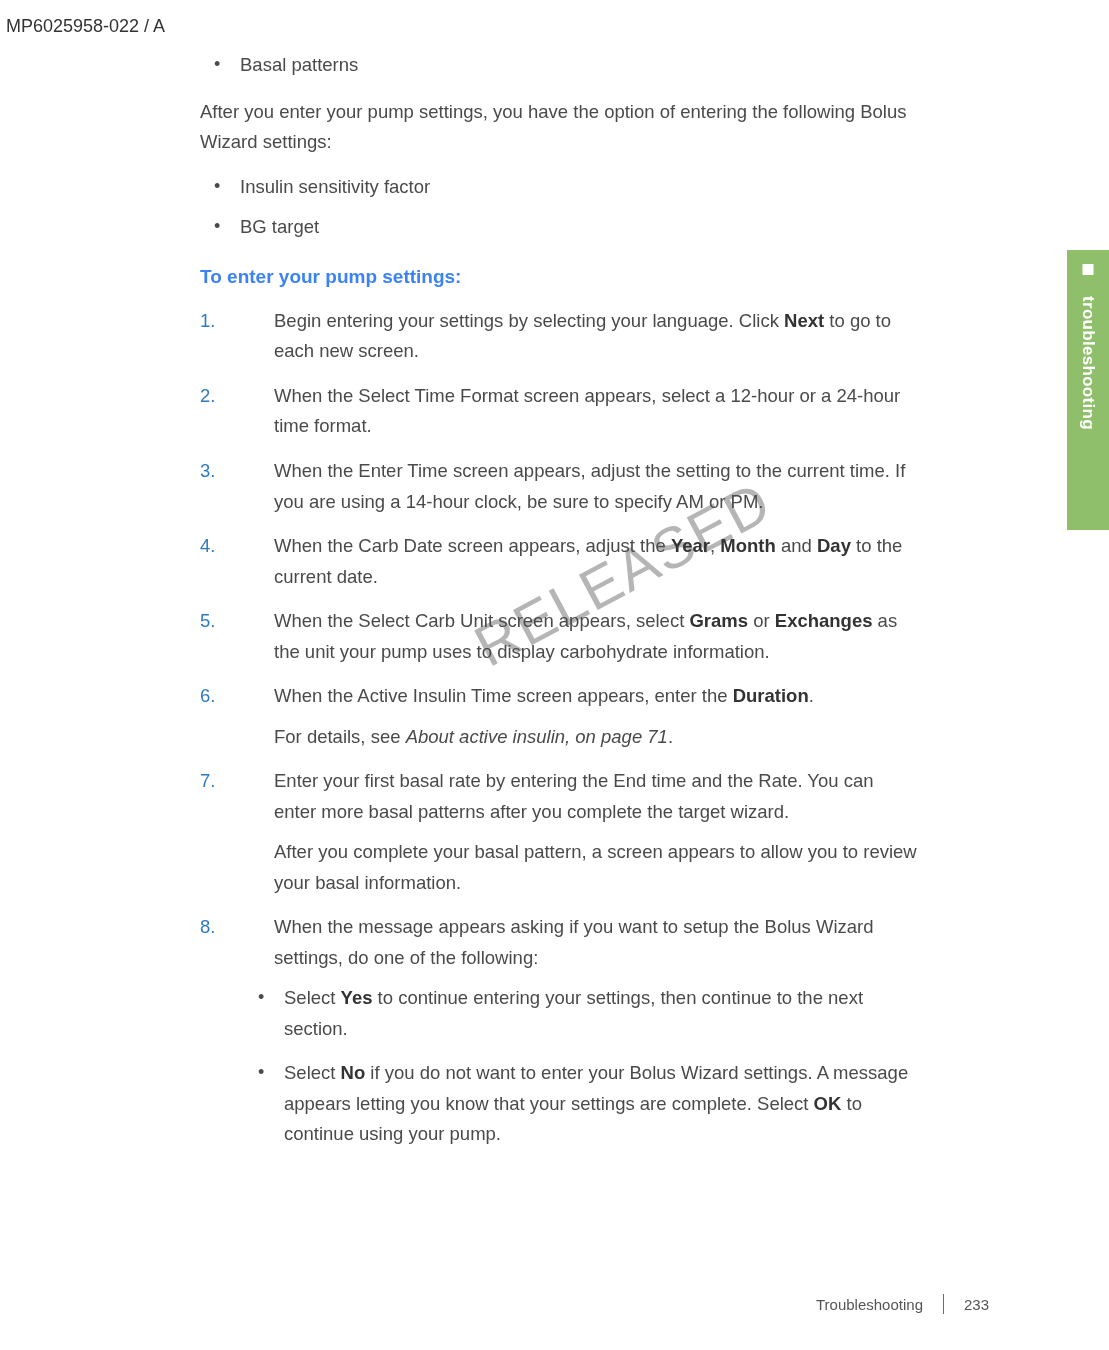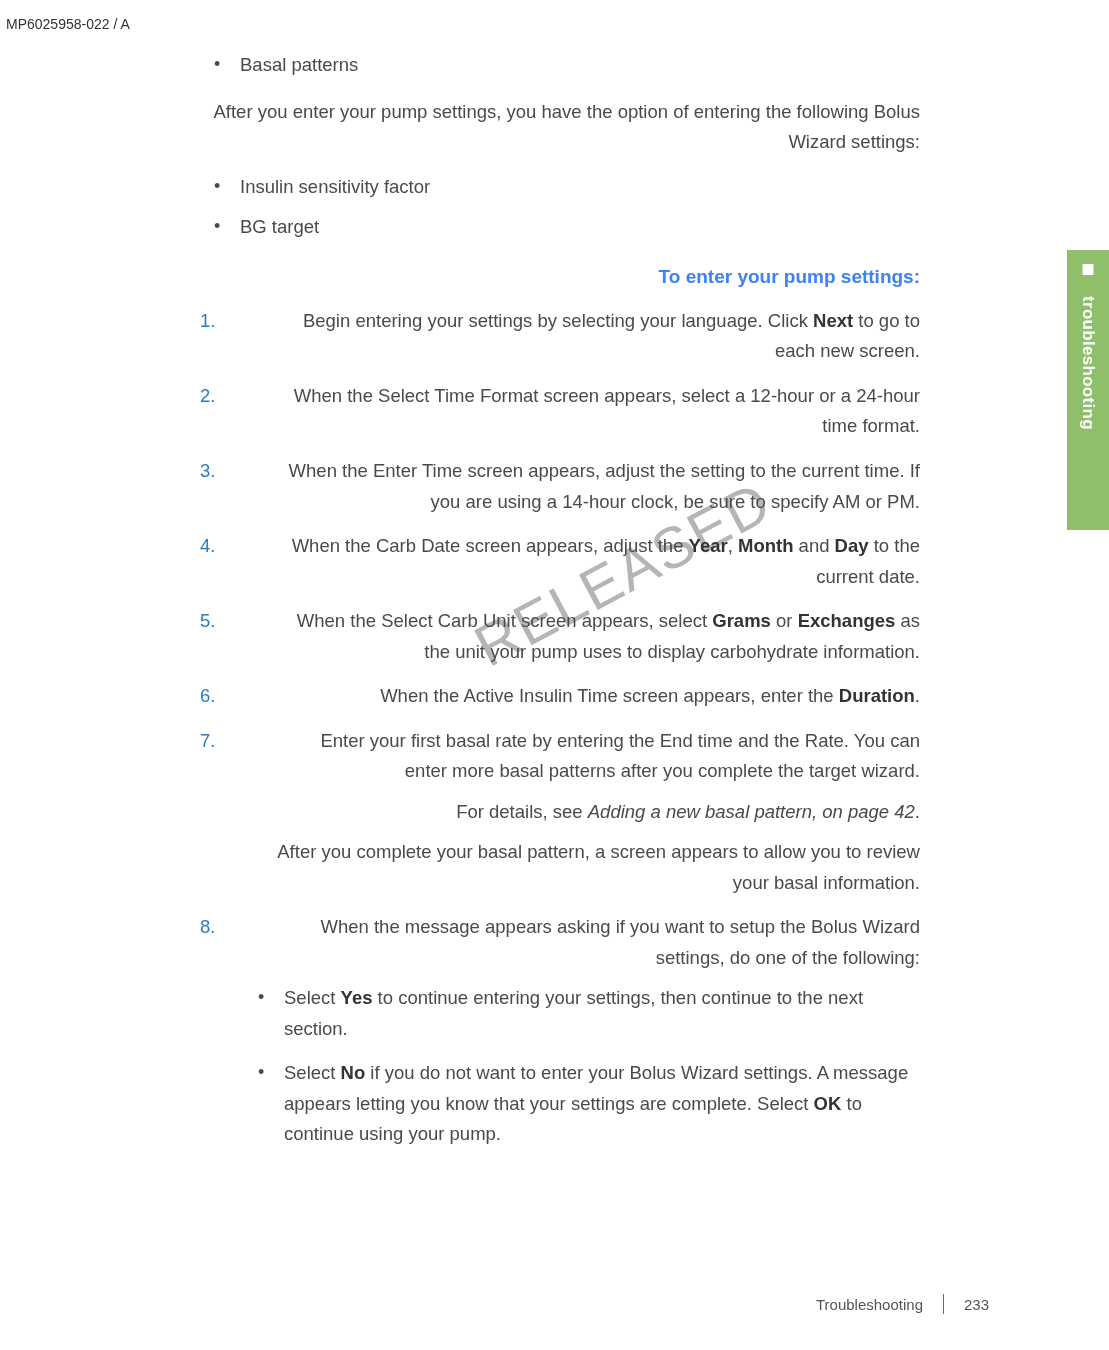--- a/index.html
+++ b/index.html
@@ -1,19 +1,19 @@
 <!DOCTYPE html>
 <html><head>
 <meta charset="utf-8">
 <style>
   * { margin: 0; padding: 0; box-sizing: border-box; }
   html, body { width: 1109px; height: 1350px; background: #fff; font-family: "Segoe UI", "Helvetica Neue", Arial, sans-serif; color: #4a4a4a; position: relative; }
-  .doc-id { position: absolute; top: 16px; left: 6px; font-size: 14px; color: #333; }
+  .doc-id { position: absolute; top: 16px; left: 6px; font-size: 18px; color: #333; }
   .content { position: absolute; top: 50px; left: 200px; width: 720px; font-size: 18.5px; line-height: 1.65; color: #4a4a4a; font-weight: 300; }
-  .content p { margin-bottom: 14px; text-align: right; }
+  .content p { margin-bottom: 14px; }
   .ul1 { list-style: none; margin: 0 0 16px 0; }
   .ul1 > li { position: relative; padding-left: 40px; margin-bottom: 10px; }
   .ul1 > li::before { content: "•"; position: absolute; left: 14px; top: 0; color: #4a4a4a; font-size: 18px; }
   .ul2 { list-style: none; margin: 8px 0 0 0; }
   .ul2 > li { position: relative; padding-left: 44px; margin-bottom: 14px; }
   .ul2 > li::before { content: "•"; position: absolute; left: 18px; top: 0; color: #4a4a4a; font-size: 18px; }
   .ol1 { list-style: none; margin: 0 0 16px 0; }
   .ol1 > li { position: relative; padding-left: 40px; margin-bottom: 14px; }
   .ol1 > li .num { position: absolute; left: 0; top: 0; width: 26px; text-align: left; color: #2f7abf; font-weight: 400; }
   .ol1 > li p { margin-bottom: 10px; margin-left: 34px; }
@@ -77,26 +77,26 @@
     </li>
 
     <li>
       <span class="num">5.</span>
       <p><span>When the Select Carb Unit screen appears, select </span><span class="bold">Grams</span><span> or </span><span class="bold">Exchanges</span><span> as the unit your pump uses to display carbohydrate information.</span></p>
     </li>
 
     <li>
       <span class="num">6.</span>
       <p><span>When the Active Insulin Time screen appears, enter the </span><span class="bold">Duration</span><span>.</span></p>
+      <p><span>For details, see </span><span class="italic">About active insulin, on page 71</span><span>.</span></p>
     </li>
 
     <li>
       <span class="num">7.</span>
       <p>Enter your first basal rate by entering the End time and the Rate. You can enter more basal patterns after you complete the target wizard.</p>
-      <p><span>For details, see </span><span class="italic">Adding a new basal pattern, on page 42</span><span>.</span></p>
       <p>After you complete your basal pattern, a screen appears to allow you to review your basal information.</p>
     </li>
 
     <li>
       <span class="num">8.</span>
       <p>When the message appears asking if you want to setup the Bolus Wizard settings, do one of the following:</p>
       <ul class="ul2">
         <li><span>Select </span><span class="bold">Yes</span><span> to continue entering your settings, then continue to the next section.</span></li>
         <li><span>Select </span><span class="bold">No</span><span> if you do not want to enter your Bolus Wizard settings. A message appears letting you know that your settings are complete. Select </span><span class="bold">OK</span><span> to continue using your pump.</span></li>
       </ul>

